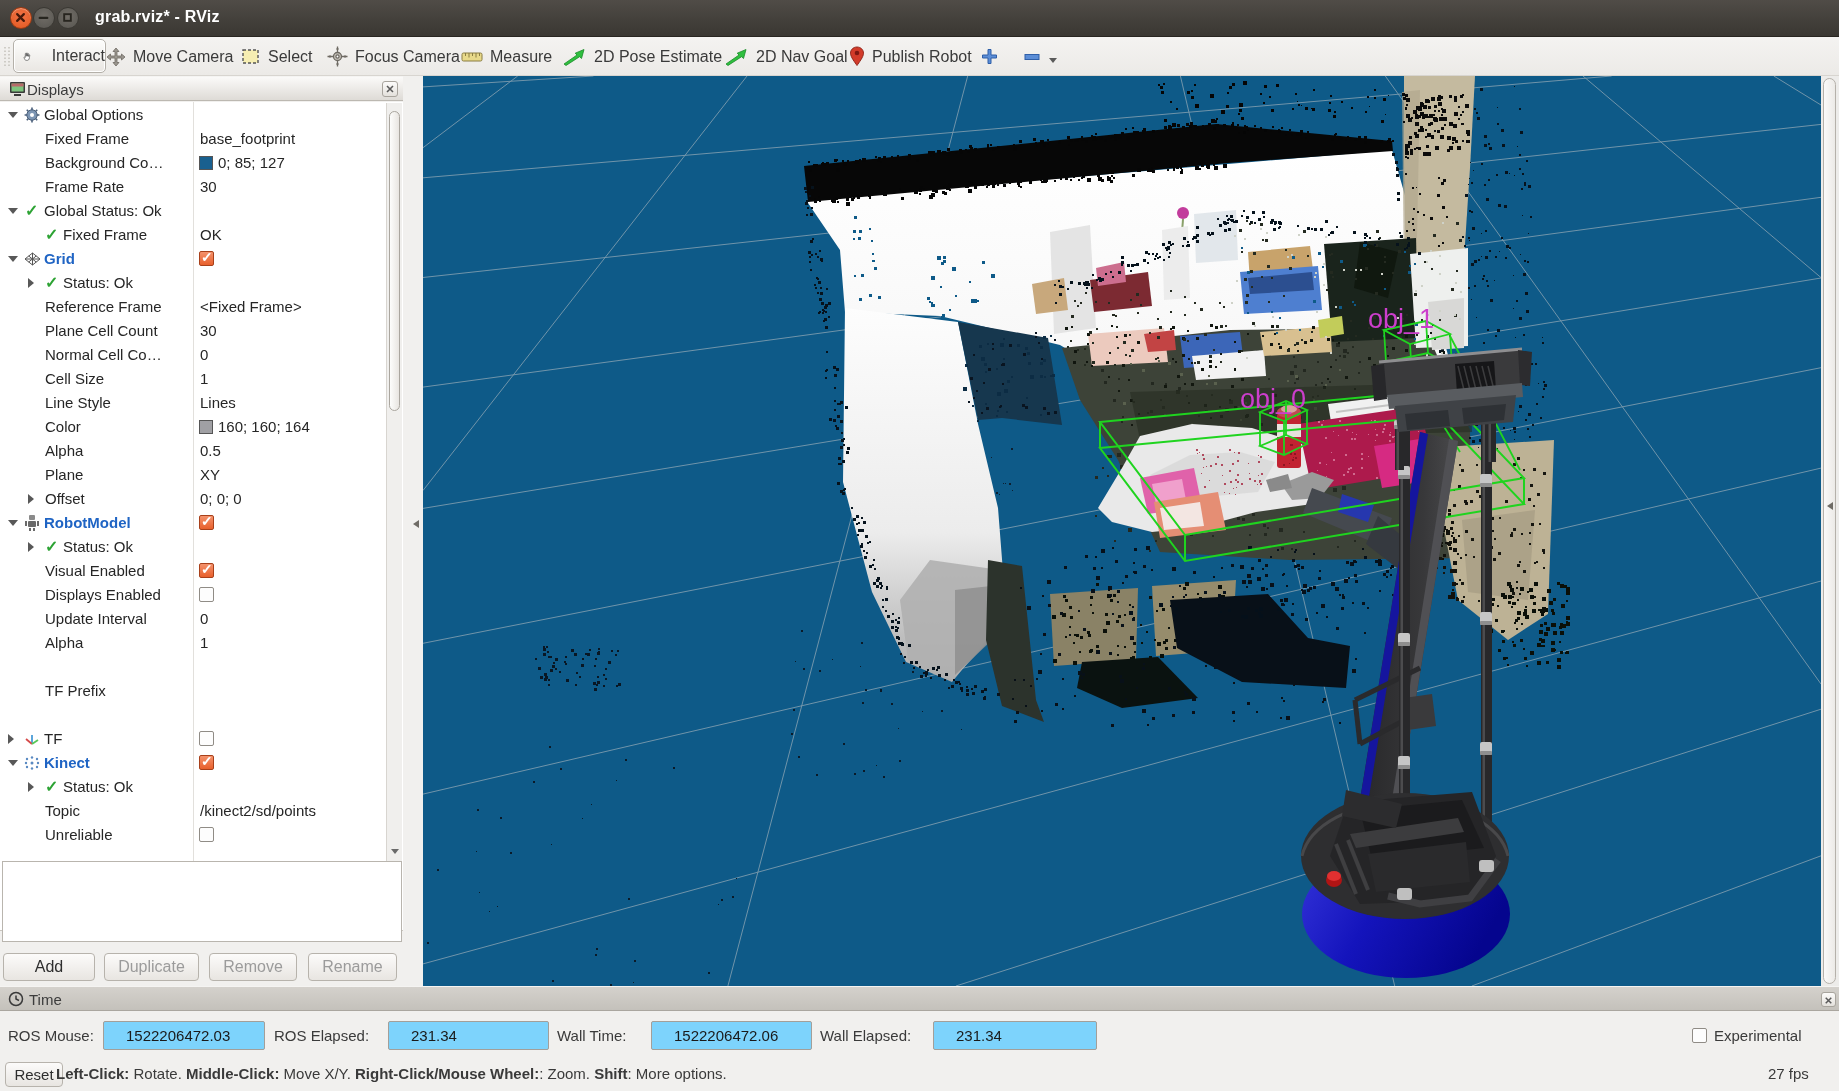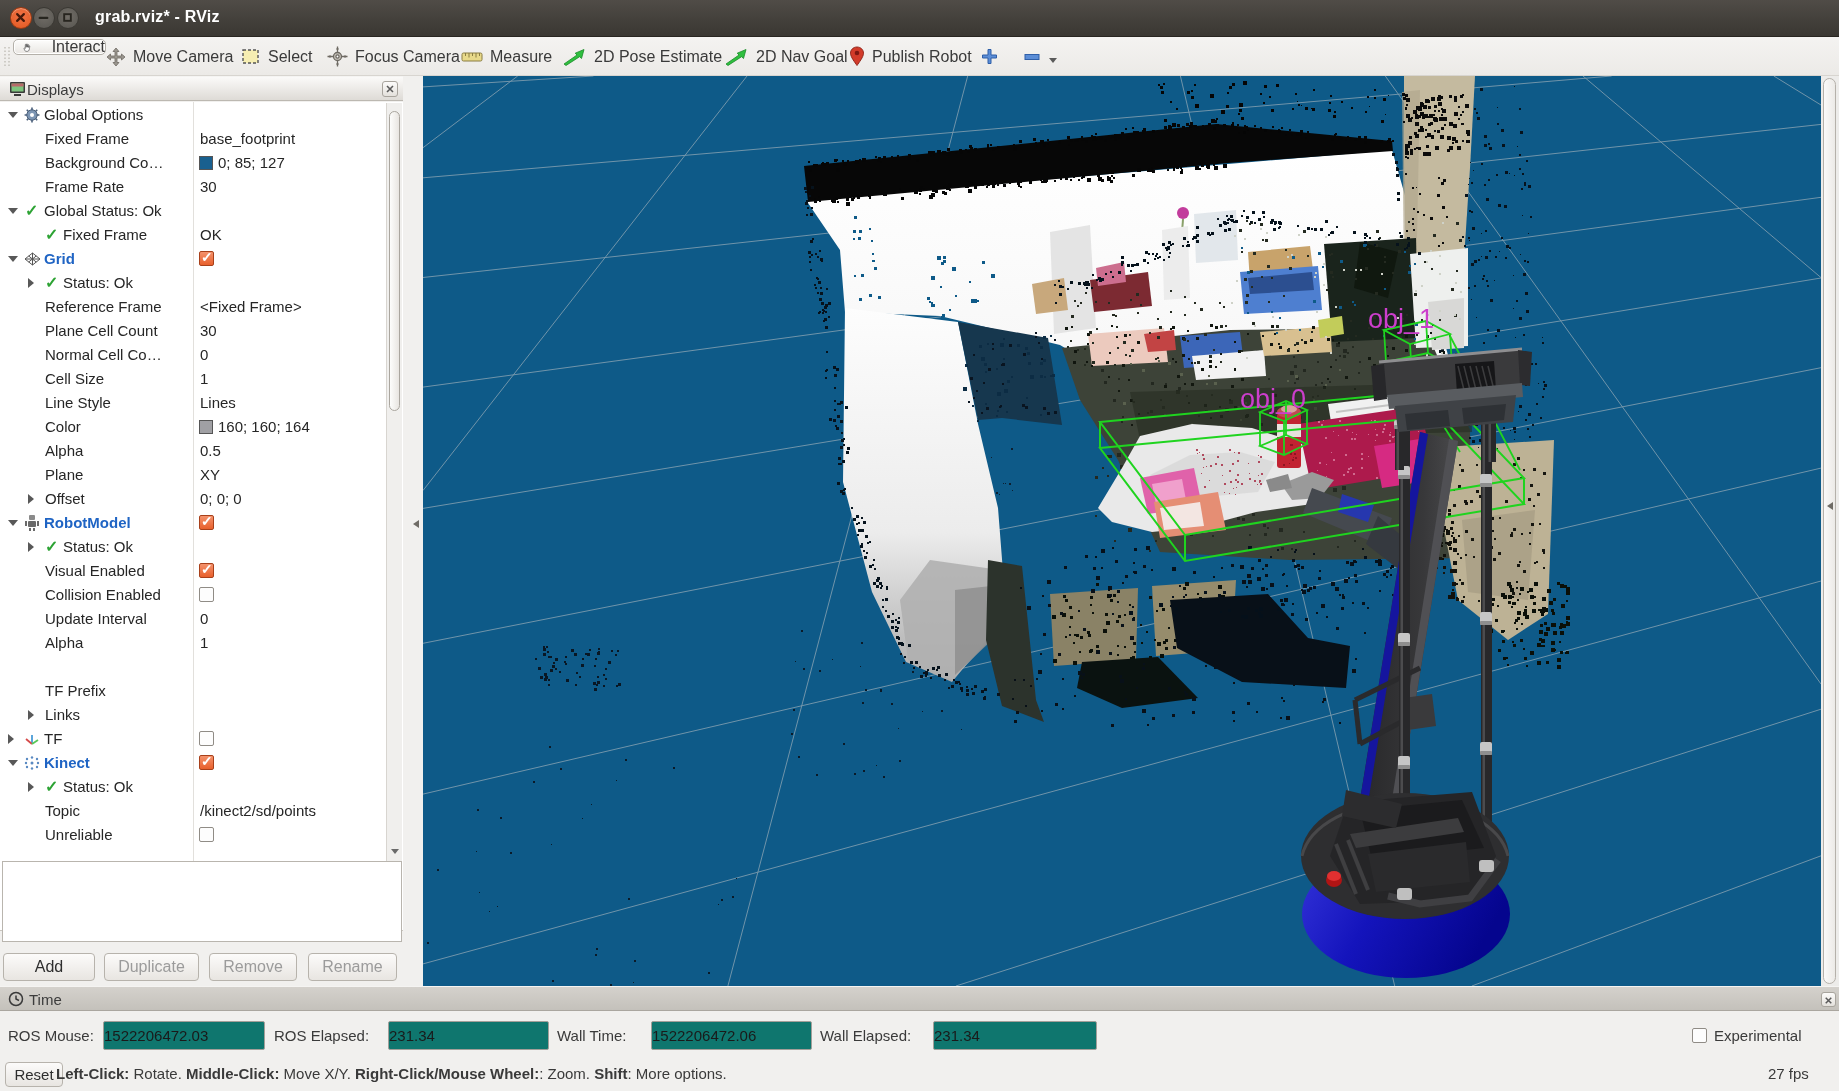--- a/index.html
+++ b/index.html
@@ -1,21 +1,21 @@
 <!DOCTYPE html>
 <html><head><meta charset="utf-8"><style>*{margin:0;padding:0;box-sizing:border-box}
 html,body{width:1839px;height:1091px;overflow:hidden;font-family:"Liberation Sans",sans-serif;background:#f1f0ee}
 .abs{position:absolute}
 #titlebar{position:absolute;left:0;top:0;width:1839px;height:37px;
  background:linear-gradient(#504c47,#423f3a 60%,#3a3732);border-bottom:1px solid #282520}
 #titlebar .btn{position:absolute;top:7px;width:22px;height:22px;border-radius:50%}
 #title-text{position:absolute;left:95px;top:8px;color:#fff;font-weight:bold;font-size:16px;letter-spacing:0.2px}
 #toolbar{position:absolute;left:0;top:37px;width:1839px;height:39px;background:linear-gradient(#f4f3f1,#eceae7);border-bottom:1px solid #d8d5d0}
 .tool{position:absolute;top:3px;height:33px;display:flex;align-items:center;gap:7px;color:#3a3a3a;font-size:16px}
-#interact-btn{position:absolute;left:13px;top:2px;width:93px;height:16px;border:1px solid #b4b0a9;border-radius:5px;
+#interact-btn{position:absolute;left:13px;top:2px;width:93px;height:34px;border:1px solid #b4b0a9;border-radius:5px;
  background:linear-gradient(#fdfdfc,#e9e6e2);box-shadow:inset 0 0 0 1px #fff;display:flex;align-items:center;padding-left:8px;gap:20px;color:#3a3a3a;font-size:16px}
 #displays-panel{position:absolute;left:0;top:76px;width:403px;height:910px;background:#f1f0ee}
 .phead{position:absolute;left:0;width:100%;height:25px;background:linear-gradient(#fbfaf9,#dedbd6);
  border-top:1px solid #f5f4f2;border-bottom:1px solid #bcb8b1;color:#3c3c3c;font-size:15px}
 #tree{position:absolute;left:0;top:26px;width:403px;height:829px;background:#fff;border-bottom:1px solid #c9c5bf;overflow:hidden}
 .row{position:absolute;left:0;width:403px;height:24px;font-size:15px;color:#262626;white-space:nowrap}
 .row .c1{position:absolute;left:0;top:0;width:193px;height:24px;overflow:hidden}
 .row .c2{position:absolute;left:196px;top:0;width:190px;height:24px;overflow:hidden}
 .lbl{position:absolute;top:2px;line-height:20px}
 .tri-d{position:absolute;width:0;height:0;border-left:5px solid transparent;border-right:5px solid transparent;border-top:6px solid #585858;top:9px}
@@ -25,21 +25,21 @@
 .cb{position:absolute;top:4px;width:15px;height:15px;border-radius:2px}
 .cb.on{background:linear-gradient(#f4926c,#e8602c);border:1px solid #a8401a}
 .cb.off{background:#fdfdfd;border:1px solid #908c86}
 .cb.on:after{content:"✓";position:absolute;left:1px;top:-3px;color:#fff;font-size:14px;font-weight:bold}
 .swatch{position:absolute;top:5px;width:14px;height:14px;border:1px solid #555}
 .vscroll{position:absolute;right:1px;top:1px;width:16px;background:#f0efed;border-left:1px solid #d8d5d0}
 #listbox{position:absolute;left:2px;top:785px;width:400px;height:81px;background:#fff;border:1px solid #b9b5ae}
 .pbtn{position:absolute;top:877px;height:28px;border:1px solid #b7b3ac;border-radius:4px;background:linear-gradient(#fcfbfa,#e8e5e1);
  font-size:16px;text-align:center;line-height:26px;color:#9b9b9b}
 #timepanel{position:absolute;left:0;top:986px;width:1839px;height:74px;background:#f1f0ee}
-.inp{position:absolute;top:9px;height:29px;background:#0f766e;border:1px solid #a39f99;border-radius:2px;font-size:15px;color:#1a1a1a;padding:4px 0;line-height:20px}
+.inp{position:absolute;top:9px;height:29px;background:#7dd3fc;border:1px solid #a39f99;border-radius:2px;font-size:15px;color:#1a1a1a;padding:4px 22px;line-height:20px}
 .tlabel{position:absolute;top:15px;font-size:15px;color:#3a3a3a}
 #statusbar{position:absolute;left:0;top:1060px;width:1839px;height:31px;background:#f1f0ee;font-size:15px;color:#3a3a3a}
 #view3d{position:absolute;left:423px;top:76px;width:1398px;height:910px;background:#0e5a88}
 #rightstrip{position:absolute;left:1821px;top:76px;width:18px;height:910px;background:#edecea}
 </style></head>
 <body>
 <div id="titlebar">
  <div class="btn" style="left:10px;background:radial-gradient(circle at 50% 40%,#f07347,#e2571e);border:1px solid #9c3a12;box-shadow:inset 0 1px 1px rgba(255,255,255,.4)"><svg width="19" height="19" viewBox="0 0 20 20">
         <path d="M6.5 6.5 L13.5 13.5 M13.5 6.5 L6.5 13.5" stroke="#46190a" stroke-width="2.4" stroke-linecap="round"></path>
       </svg></div>
@@ -547,21 +547,21 @@
       <div class="row" style="top:457px">
         <div class="c1">
           <span class="lbl " style="left:45px">Visual Enabled</span>
         </div>
         <div class="c2">
           <span class="cb on" style="left:3px"></span>
         </div>
       </div>
       <div class="row" style="top:481px">
         <div class="c1">
-          <span class="lbl " style="left:45px">Collision Enabled</span>
+          <span class="lbl " style="left:45px">Displays Enabled</span>
         </div>
         <div class="c2">
           <span class="cb off" style="left:3px"></span>
         </div>
       </div>
       <div class="row" style="top:505px">
         <div class="c1">
           <span class="lbl " style="left:45px">Update Interval</span>
         </div>
         <div class="c2">
@@ -572,27 +572,20 @@
         <div class="c1">
           <span class="lbl " style="left:45px">Alpha</span>
         </div>
         <div class="c2">
           <span class="lbl " style="left:4px">1</span>
         </div>
       </div>
       <div class="row" style="top:577px">
         <div class="c1">
           <span class="lbl " style="left:45px">TF Prefix</span>
-        </div>
-        <div class="c2"></div>
-      </div>
-      <div class="row" style="top:601px">
-        <div class="c1">
-          <span class="tri-r" style="left:28px"></span>
-          <span class="lbl " style="left:45px">Links</span>
         </div>
         <div class="c2"></div>
       </div>
       <div class="row" style="top:625px">
         <div class="c1">
           <span class="tri-r" style="left:8px"></span>
           <svg class="abs" style="left:24px;top:4px" width="16" height="16" viewBox="0 0 16 16">
             <g stroke-width="1.8" fill="none">
               <path d="M8 13 L8 4" stroke="#4a9cd6"></path>
               <path d="M8 13 L2 8" stroke="#d64a4a"></path>

